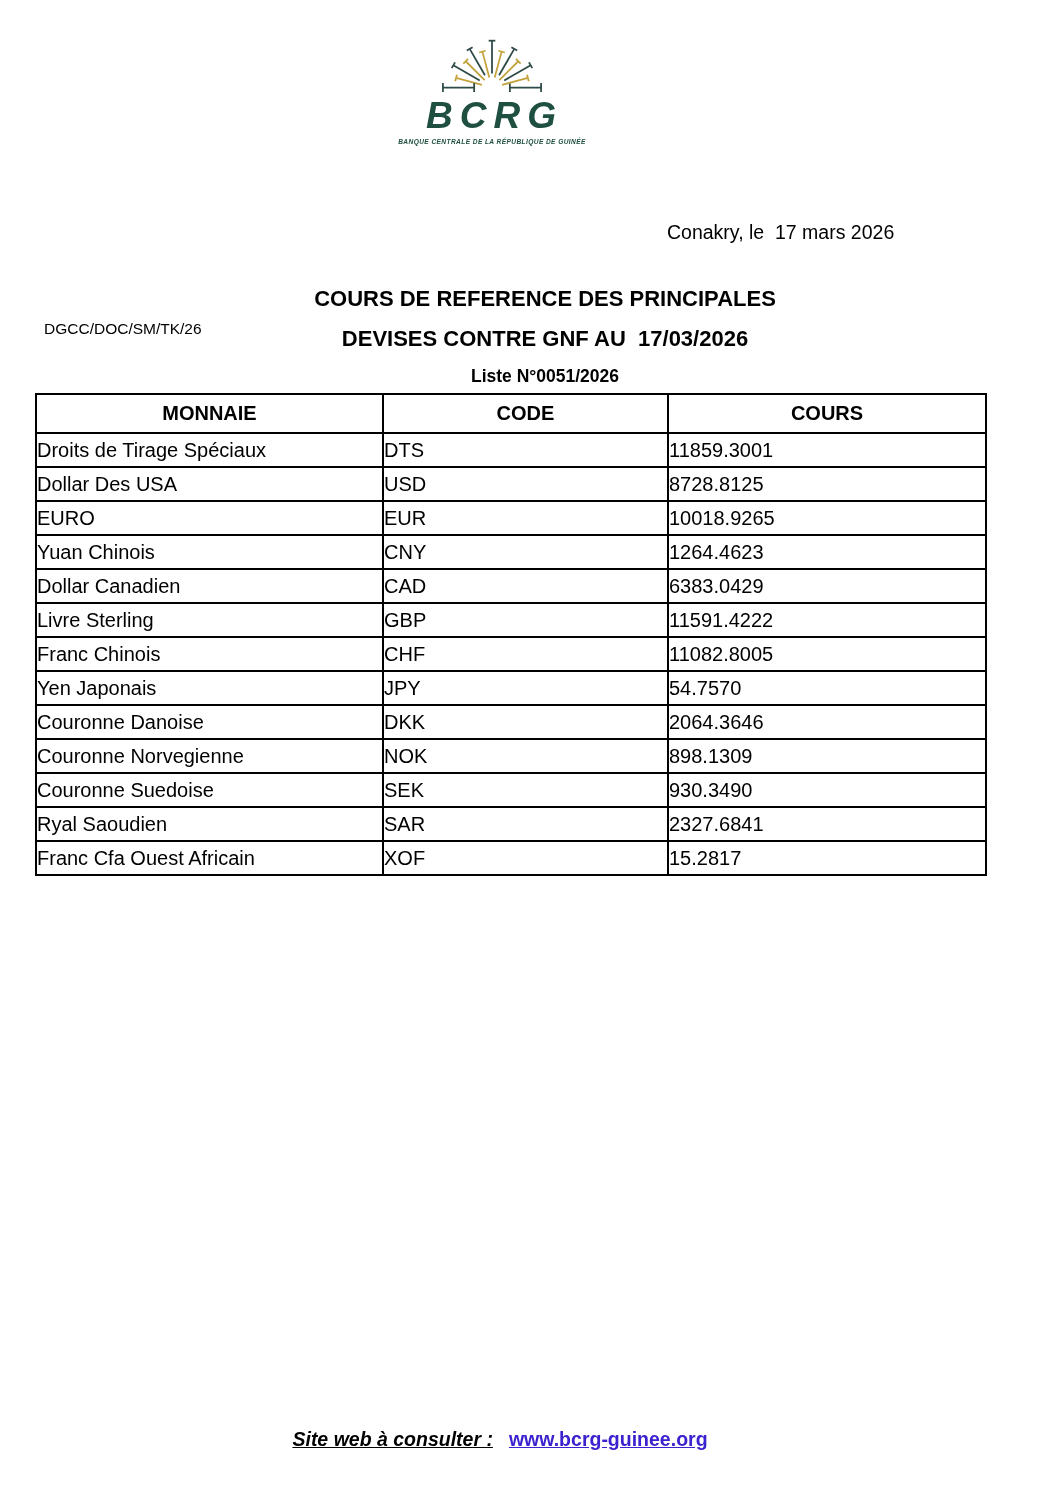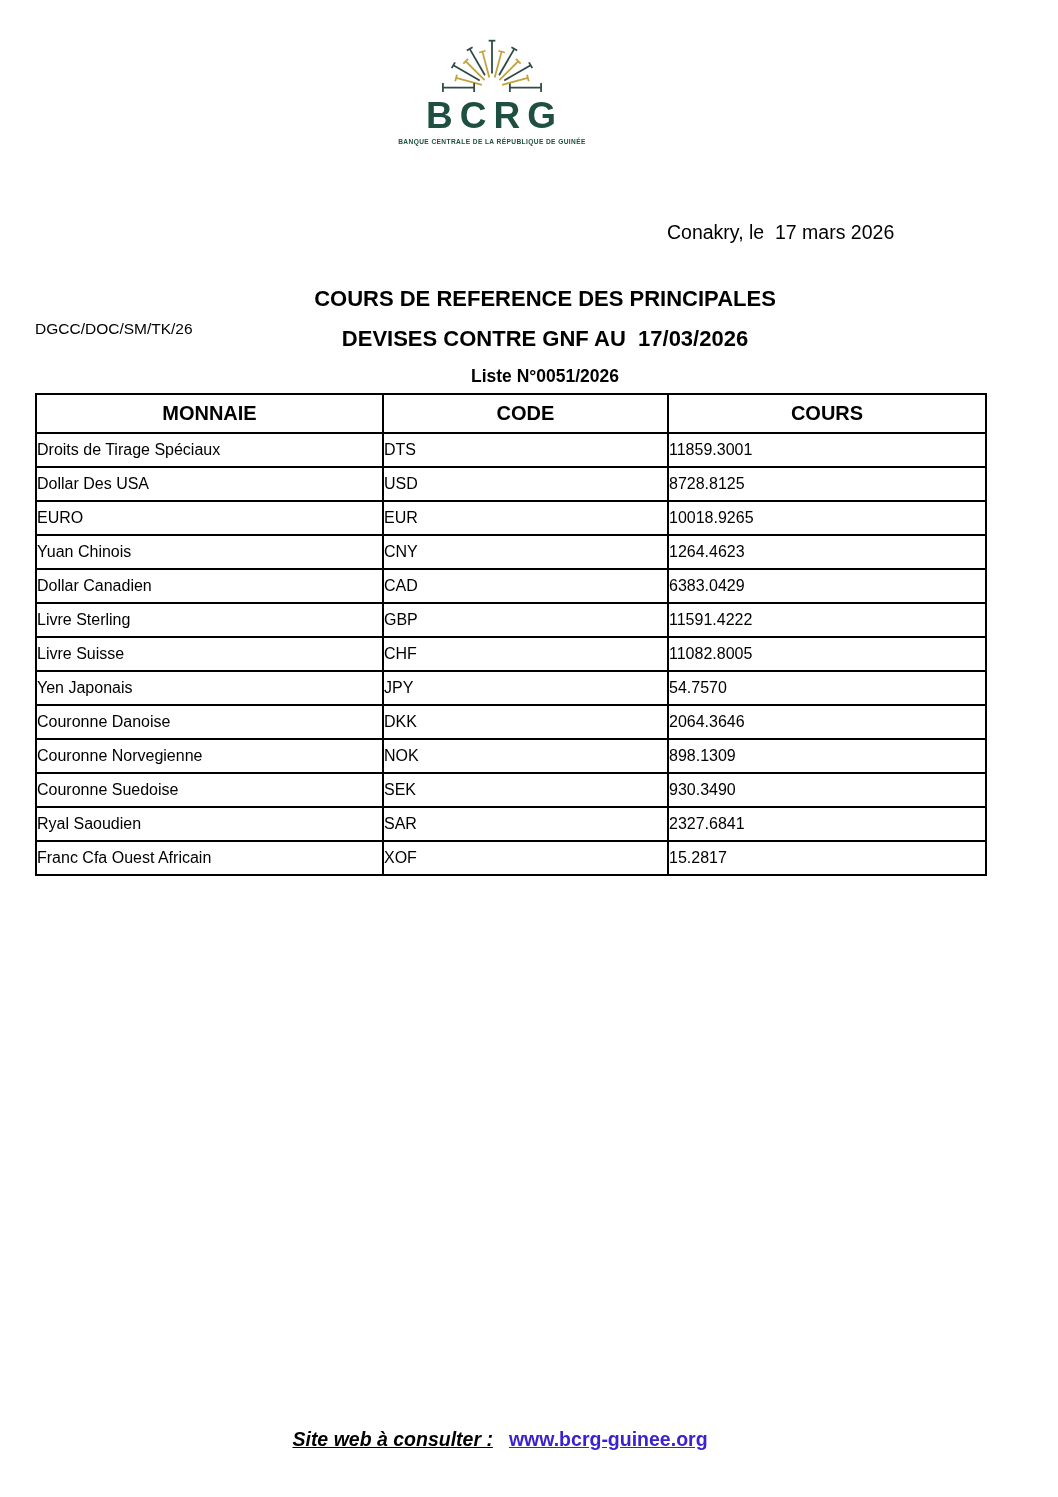--- a/index.html
+++ b/index.html
@@ -3,46 +3,46 @@
 <meta charset="utf-8">
 <style>
   * { margin: 0; padding: 0; box-sizing: border-box; }
   html, body { width: 1058px; height: 1497px; background: #ffffff;
     font-family: "Liberation Sans", sans-serif; color: #000; position: relative; }
 
   .page { position: relative; width: 1058px; height: 1497px; background: #fff; overflow: hidden; }
 
   
   .logo { position: absolute; top: 34px; left: 404px; width: 176px;
-    display: flex; flex-direction: column; align-items: center; }
+    display: flex; flex-direction: column; align-items: center; font-style: italic; }
   .logo .rays-wrap { width: 118px; height: 58px; }
   .logo .brand { margin-top: 5px; font-size: 37px; font-weight: bold;
     letter-spacing: 7px; padding-left: 5px; line-height: 1; }
   .logo .caption { margin-top: 4px; font-size: 6.6px; font-weight: bold;
     letter-spacing: 0.4px; white-space: nowrap; }
 
   
   .place-date { position: absolute; top: 221px; left: 667px;
     font-size: 19.5px; white-space: pre; }
-  .ref-code { position: absolute; top: 320px; left: 35px; font-size: 15.5px; }
+  .ref-code { position: absolute; top: 320px; left: 44px; font-size: 15.5px; }
   .title-block { position: absolute; top: 286px; left: 16px; width: 1058px; text-align: center; }
   .title-line1 { font-size: 22px; font-weight: bold; white-space: pre; }
   .title-line2 { font-size: 22px; font-weight: bold; margin-top: 14px; white-space: pre; }
   .list-number { font-size: 17.5px; font-weight: bold; margin-top: 14px; }
 
   
   table.rates { position: absolute; top: 393px; left: 35px; width: 950px;
     border-collapse: collapse; table-layout: fixed; }
   table.rates col.c1 { width: 347px; }
   table.rates col.c2 { width: 285px; }
   table.rates col.c3 { width: 318px; }
   table.rates th, table.rates td { border: 2px solid #000; 
     vertical-align: middle; overflow: hidden; }
   table.rates th { height: 39px; font-size: 20px; font-weight: bold; }
-  table.rates td { height: 34px; font-size: 16px; font-weight: normal; }
+  table.rates td { height: 34px; font-size: 20px; font-weight: normal; }
 
   
   .footer { position: absolute; top: 1428px; left: 0; width: 1000px;
     text-align: center; font-size: 19.5px; font-weight: bold; }
   .footer .label { color: #000; text-decoration: underline; white-space: pre; font-style: italic; }
   .footer a.site-link { text-decoration: underline; cursor: pointer; margin-left: 16px; }
 </style>
 </head>
 <body>
 
@@ -133,21 +133,21 @@
           <td>Dollar Canadien</td>
           <td>CAD</td>
           <td>6383.0429</td>
         </tr>
         <tr>
           <td>Livre Sterling</td>
           <td>GBP</td>
           <td>11591.4222</td>
         </tr>
         <tr>
-          <td>Livre Suisse</td>
+          <td>Franc Chinois</td>
           <td>CHF</td>
           <td>11082.8005</td>
         </tr>
         <tr>
           <td>Yen Japonais</td>
           <td>JPY</td>
           <td>54.7570</td>
         </tr>
         <tr>
           <td>Couronne Danoise</td>

